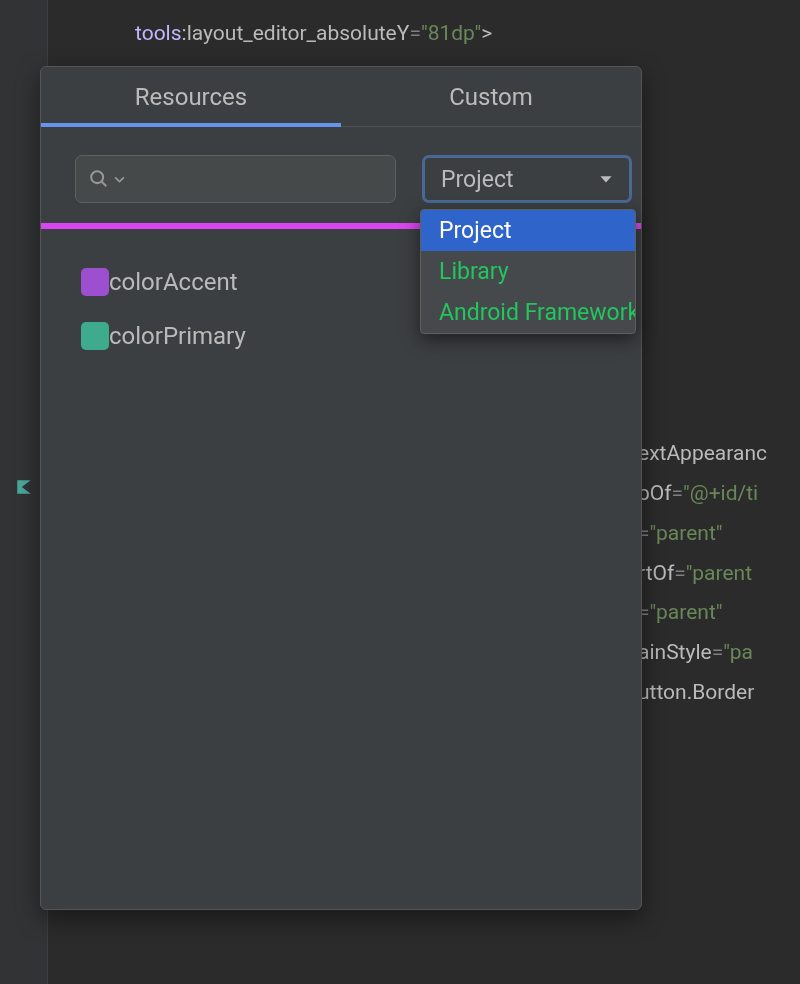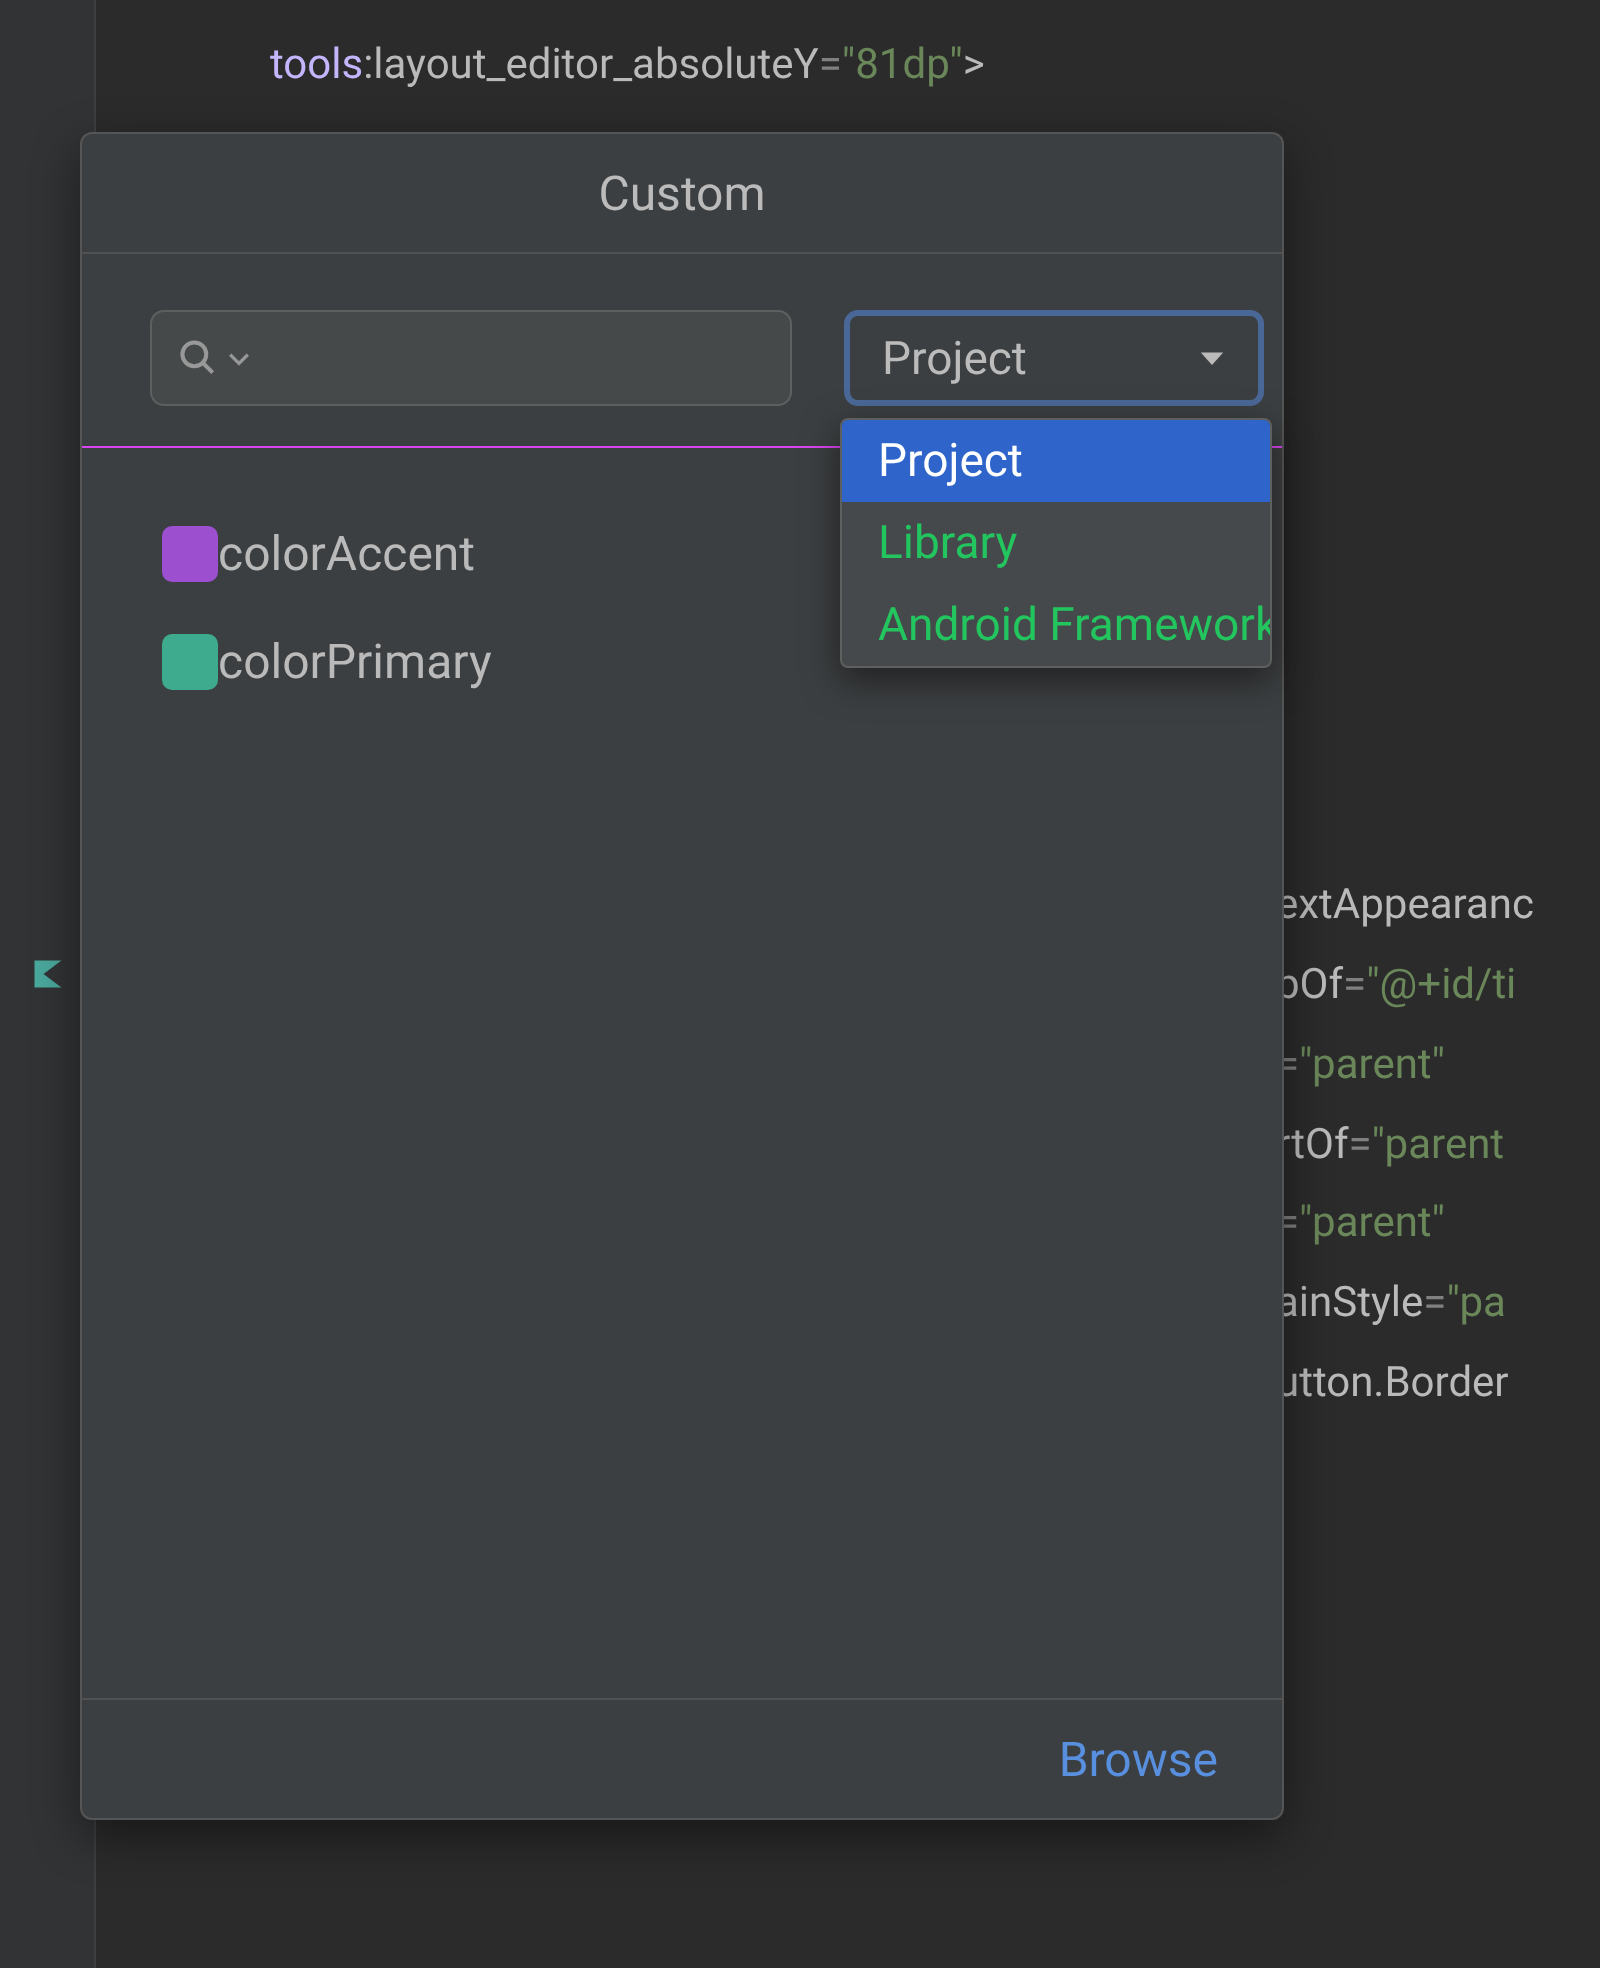--- a/index.html
+++ b/index.html
@@ -89,21 +89,21 @@
       right: 0;
       bottom: -1px;
       height: 4px;
       background: #6494ed;
     }
     .filter-row {
       display: flex;
       padding: 28px 34px 20px 34px;
       gap: 26px;
       align-items: center;
-      border-bottom: 1px solid #d946ef;
+      border-bottom: 6px solid #d946ef;
     }
     .search-box {
       flex: 1;
       height: 48px;
       background: #45494a;
       border: 1px solid #5e6060;
       border-radius: 7px;
       display: flex;
       align-items: center;
       padding: 0 12px;
@@ -226,20 +226,23 @@
       <div class="code-line" style="padding-left: 638px;"><span class="kw-attr"></span></div>
       <div class="code-line" style="padding-left: 638px;"><span class="kw-attr">utton.Border</span></div>
     </div>
   <div style="height:8px"></div>
   <div class="code-line indent2"><span class="kw-ns">android</span><span class="kw-attr">:layout_width</span><span class="kw-eq">=</span><span class="kw-val">"160dp"</span></div>
   <div class="code-line indent2"><span class="kw-ns">android</span><span class="kw-attr">:layout_height</span><span class="kw-eq">=</span><span class="kw-val">"48dp"</span></div>
 </div>
 
 <div class="popup">
   <div class="tabs">
+    <div class="tab active">
+        <span>Resources</span>
+      </div>
     <div class="tab">
         <span>Custom</span>
       </div>
   </div>
 
   <div class="filter-row">
     <div class="search-box">
       <svg width="22" height="22" viewBox="0 0 24 24" fill="none" stroke="currentColor" stroke-width="2.2">
           <circle cx="10" cy="10" r="6.5"></circle>
           <line x1="15" y1="15" x2="20" y2="20"></line>
@@ -269,16 +272,13 @@
       <div class="resource-item">
         <div class="swatch" style="background: rgb(156, 79, 207);"></div>
         <span class="resource-label">colorAccent</span>
       </div>
       <div class="resource-item">
         <div class="swatch" style="background: rgb(63, 171, 142);"></div>
         <span class="resource-label">colorPrimary</span>
       </div>
     </div>
 
-  <div class="footer">
-    <span class="browse-link">Browse</span>
-  </div>
 </div>
 
 </body></html>

